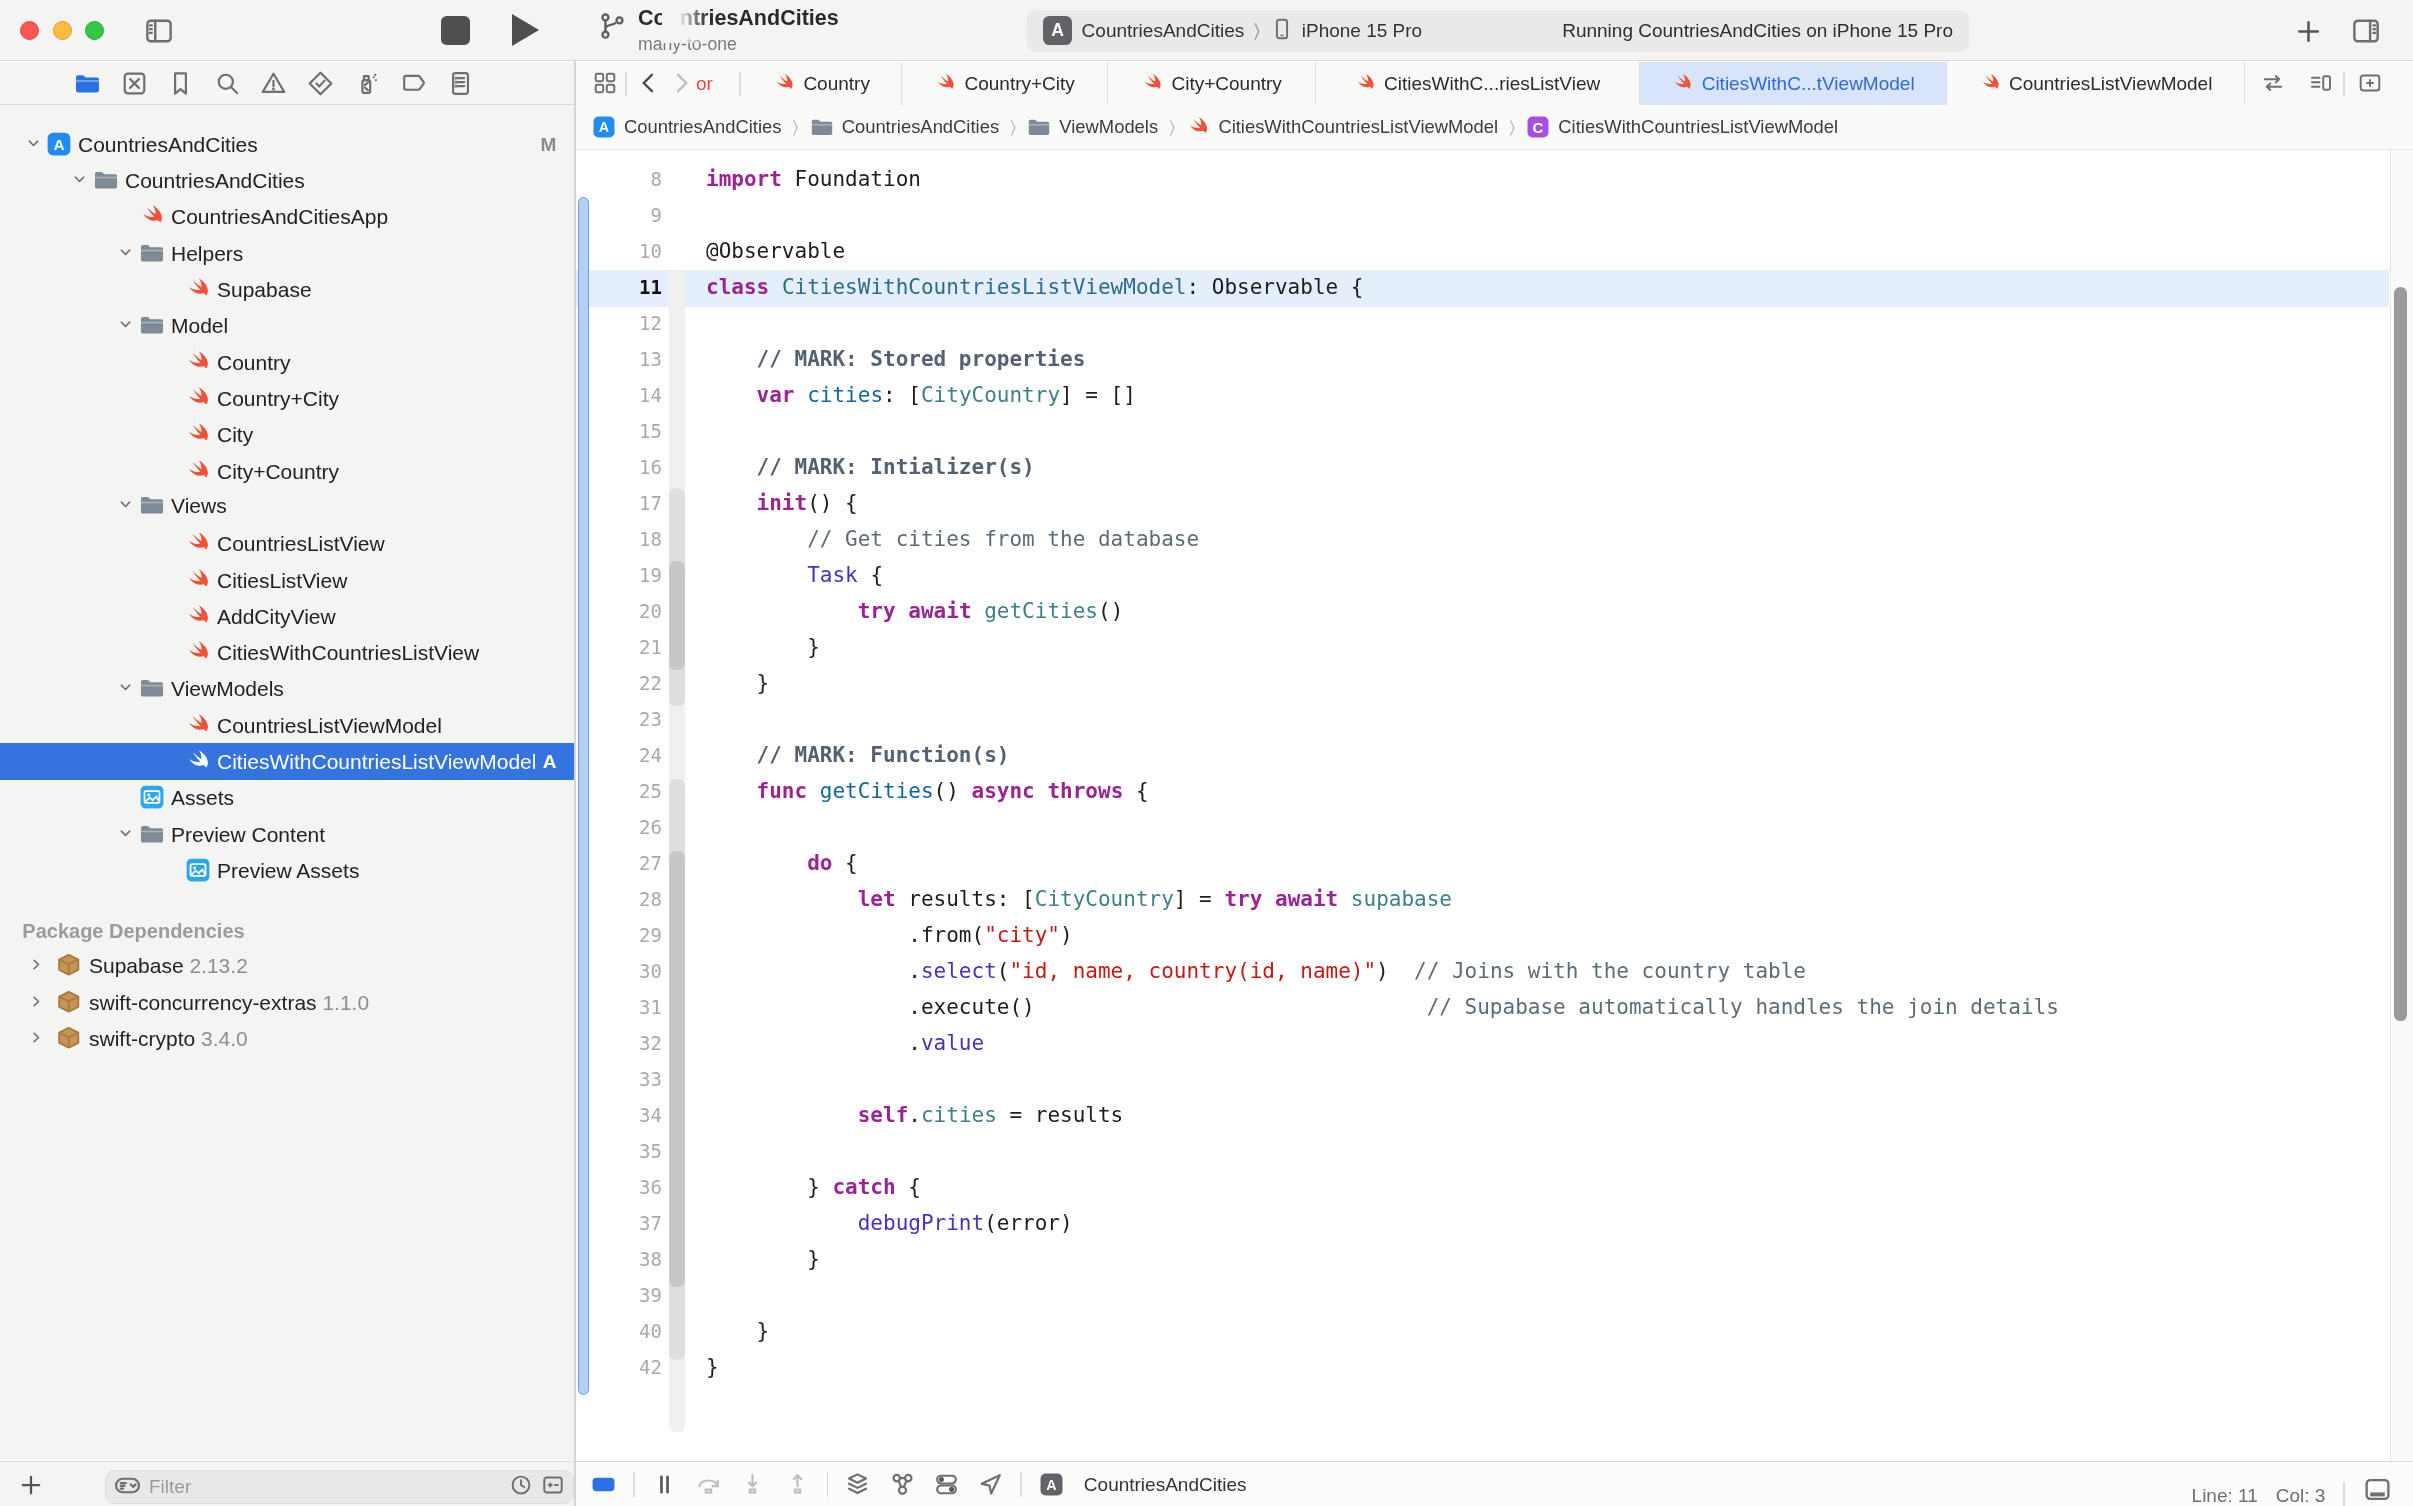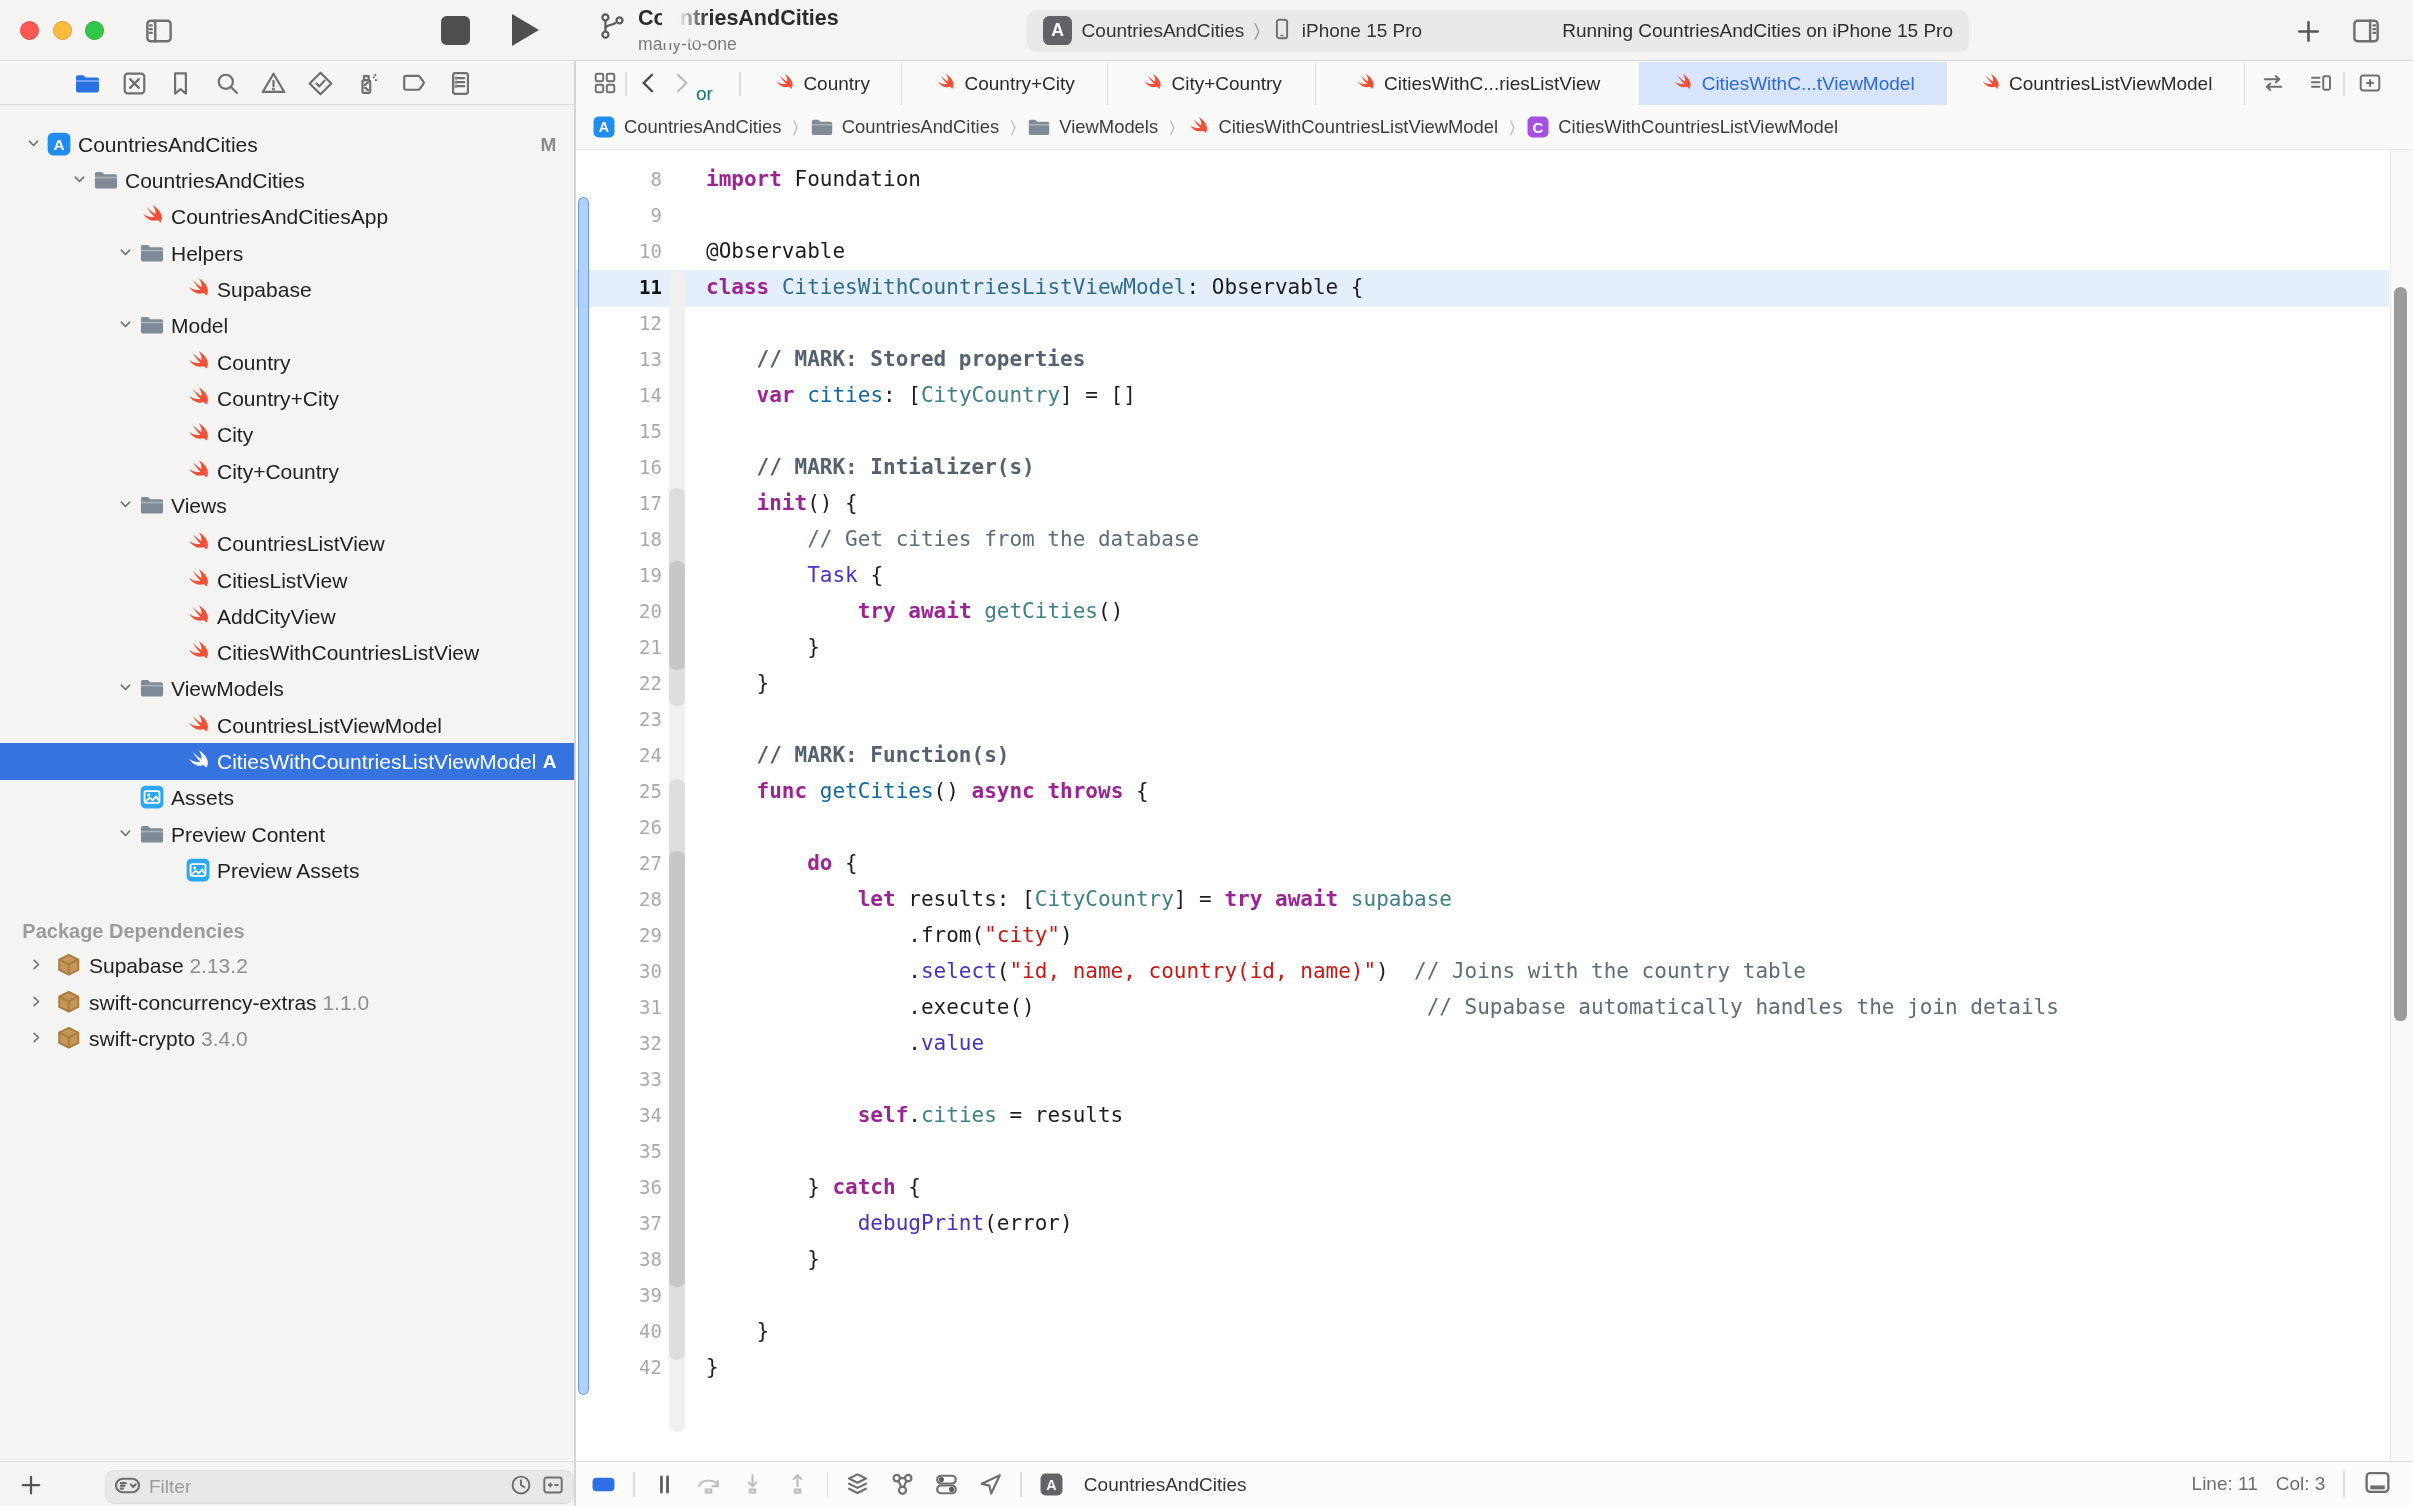--- a/index.html
+++ b/index.html
@@ -85,21 +85,21 @@
   #nav-footer { left:0; top:1461px; width:574px; height:50px; background:#F4F4F3; border-top:1.6px solid #DBDAD9;
                 display:flex; align-items:center; }
   #filter-field { margin-left:62px; width:495px; height:34px; background:#E9E8E7; border:1.6px solid #DDDCDB;
                   border-radius:9.6px; display:flex; align-items:center; padding:0 8px; gap:8px; }
   #filter-ph { font-size:19px; color:#9B9B9B; flex:1; }
   #debugbar { left:576px; top:1461px; width:1837px; height:46px; background:#FCFCFB; border-top:1.6px solid #DBDAD9;
               display:flex; align-items:center; padding-left:12.8px; gap:14.4px; }
   .dico { width:30px; height:30px; display:flex; align-items:center; justify-content:center; }
   .ddiv { width:1.6px; height:25.5px; background:#DCDCDB; }
   #dbg-proc { font-size:19px; color:#333; margin-left:3.2px; }
-  #statusright { position:absolute; right:21px; top:1461px; height:46px; display:flex; align-items:center; gap:18px; }
+  #statusright { position:absolute; right:21px; top:1461px; height:46px; display:flex; align-items:flex-end; gap:18px; }
   .st-txt { font-size:19px; color:#6E6E6E; }
 </style>
 </head>
 <body>
 
 <div id="window">
 
   <div id="toolbar" class="abs"></div>
   <div class="tl abs" style="left:20px;background:#FC5753;border:0.8px solid #DF4744;"></div>
   <div class="tl abs" style="left:53px;background:#FDBC40;border:0.8px solid #DE9F34;"></div>
@@ -234,21 +234,21 @@
       <div class="tbtn" style="left:57px">
         <svg width="24" height="24" viewBox="0 0 16 16">
           <path d="M10 2.5L4.5 8 10 13.5" fill="none" stroke="#4A4A4A" stroke-width="1.6" stroke-linecap="round"></path>
         </svg>
       </div>
       <div class="tbtn" style="left:89px">
         <svg width="24" height="24" viewBox="0 0 16 16">
           <path d="M6 2.5L11.5 8 6 13.5" fill="none" stroke="#BDBDBD" stroke-width="1.6" stroke-linecap="round"></path>
         </svg>
       </div>
-      <div class="abs" style="left:120px;top:0;width:45px;height:43px;display:flex;align-items:flex-end;font-size:19px;color:#0f766e;">
+      <div class="abs" style="left:120px;top:0;width:45px;height:43px;display:flex;align-items:center;font-size:19px;color:#ef4444;">
         <span>or</span>
       </div>
       <div class="tdiv" style="left:163px"></div>
       <div class="tab" style="left: 166px; width: 160px;">
         <svg width="22.3" height="22.3" viewBox="0 0 16 16">
           <path fill="#F05138" d="M13.8 10.9c.2-.5.3-1 .3-1.6 0-2.8-2.2-6-5.6-7.9 1.2 1.7 1.9 3.7 1.6 5.4C8.5 5.9 6.4 4.3 4.8 2.5c1.1 2.1 2.8 4.3 4.7 5.9C7.4 8.9 4.9 8.5 2.6 6.8c1.8 2.9 4.9 4.7 7.6 3.9 1-.3 1.8 0 2.3.7.3.4.9.5 1.3.2-.3-.3-.4-1-.3-1.4.1.2.2-.2.3.7z"></path>
         </svg>
         <span>Country</span>
       </div>
       <div class="tab" style="left: 326px; width: 206px;">

